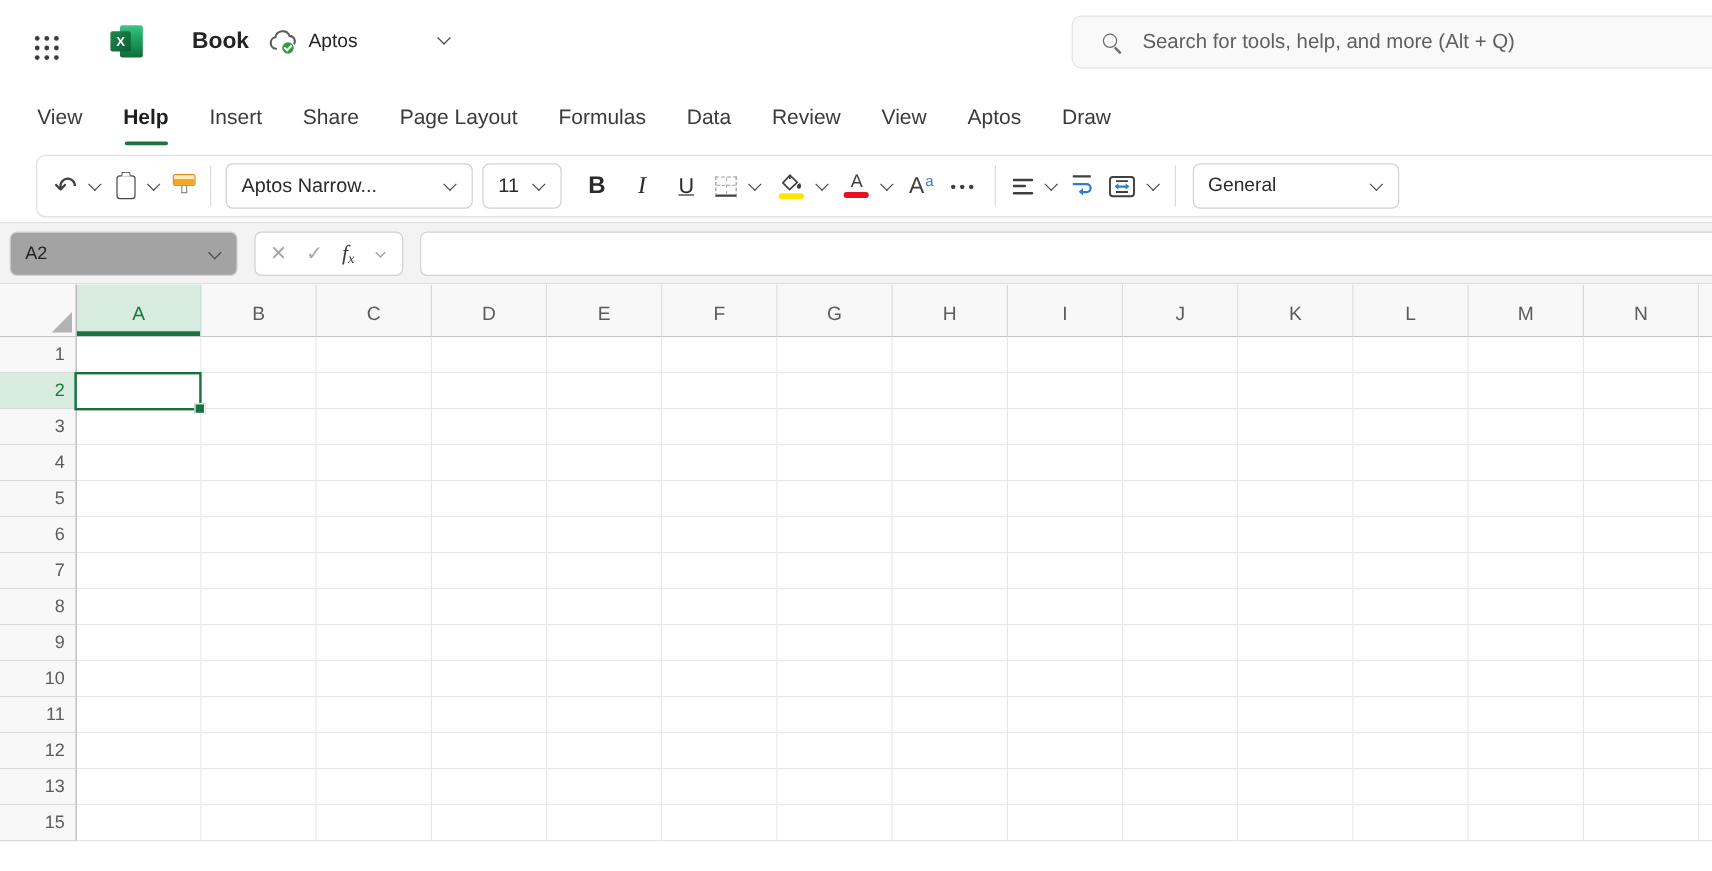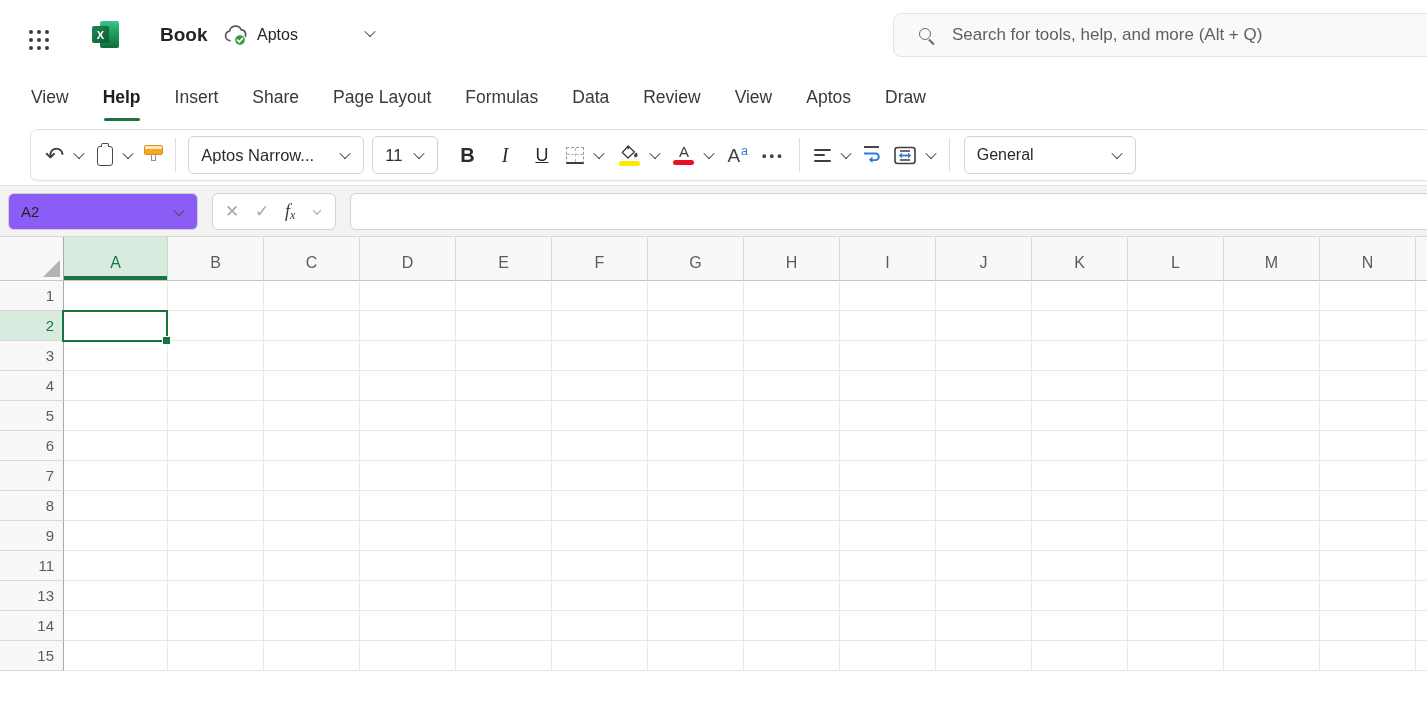--- a/index.html
+++ b/index.html
@@ -51,21 +51,21 @@
   .clip{width:14px;height:18px;border:1.6px solid #4a4a4a;border-radius:3px;position:relative;margin-top:2px;}
   .clip::before{content:"";position:absolute;top:-4px;left:50%;transform:translateX(-50%);width:6px;height:3px;
         border:1.6px solid #4a4a4a;border-bottom:none;border-radius:2px 2px 0 0;background:#fff;}
   .painter{width:19px;height:21px;position:relative;}
   .painter .head{width:19px;height:10px;border:1.5px solid #d98f1f;border-radius:2px;box-sizing:border-box;
         background:linear-gradient(180deg,#ffe9c0 0 40%,#f7a81d 40%);}
   .painter .stem{width:5px;height:6px;border:1.5px solid #8f8f8f;border-top:none;background:#fff;margin:0 auto;box-sizing:border-box;}
   .selectbox{height:38px;background:#fff;border:1px solid #d1d1d1;border-radius:6px;display:flex;align-items:center;
         padding:0 12px;box-sizing:border-box;font-size:16.5px;color:#2b2b2b;}
   .selectbox .chev{margin-left:auto;}
-  .fontname{width:176px;}
+  .fontname{width:206px;}
   .fontsize{width:66px;}
   .numfmt{width:172px;font-size:16px;}
   .fmt-b{font-size:20px;font-weight:700;color:#2b2b2b;}
   .fmt-i{font-family:"Liberation Serif",serif;font-style:italic;font-size:20px;color:#2b2b2b;padding:0 3px;}
   .fmt-u{font-size:18px;text-decoration:underline;color:#2b2b2b;}
   .bordersicon{width:18px;height:17px;border:1px dashed #9a9a9a;border-bottom:2px solid #3f3f3f;position:relative;box-sizing:border-box;}
   .bordersicon::before{content:"";position:absolute;left:50%;top:0;bottom:0;border-left:1px dashed #b5b5b5;}
   .bordersicon::after{content:"";position:absolute;top:48%;left:0;right:0;border-top:1px dashed #b5b5b5;}
   .swatchwrap{display:flex;flex-direction:column;align-items:center;gap:1px;}
   .swatch{width:21px;height:5px;border-radius:2.5px;}
@@ -76,21 +76,21 @@
   .ellipsis{font-size:13px;letter-spacing:3px;color:#3f3f3f;font-weight:700;}
   .alignicon{width:17px;display:flex;flex-direction:column;gap:3.5px;}
   .alignicon i{display:block;height:2px;background:#3f3f3f;border-radius:1px;}
   .alignicon i:nth-child(1){width:17px;}
   .alignicon i:nth-child(2){width:11px;}
   .alignicon i:nth-child(3){width:17px;}
 
   
   .formularow{position:absolute;left:0;top:185px;right:0;height:52px;background:#f3f3f3;
         border-top:1px solid #e2e2e2;border-bottom:1px solid #d8d8d8;box-sizing:border-box;}
-  .namebox{position:absolute;left:8px;top:7px;width:190px;height:37px;background:#8b5cf6;border:1px solid #d1d1d1;
+  .namebox{position:absolute;left:8px;top:7px;width:190px;height:37px;background:#a3a3a3;border:1px solid #d1d1d1;
         border-radius:6px;display:flex;align-items:center;padding:0 12px;box-sizing:border-box;font-size:15px;}
   .namebox .chev{margin-left:auto;}
   .fxbox{position:absolute;left:212px;top:7px;width:124px;height:37px;background:#fff;border:1px solid #d1d1d1;
         border-radius:6px;display:flex;align-items:center;justify-content:space-between;padding:0 12px;box-sizing:border-box;}
   .glyph-cancel{color:#a8a8a8;font-size:17px;}
   .glyph-enter{color:#a8a8a8;font-size:17px;}
   .fx{display:flex;align-items:baseline;color:#3a3a3a;}
   .fx .f{font-family:"Liberation Serif",serif;font-style:italic;font-size:18px;}
   .fx .x{font-family:"Liberation Serif",serif;font-style:italic;font-size:12px;transform:translateY(2px);}
   .formulainput{position:absolute;left:350px;top:7px;right:-10px;height:37px;background:#fff;border:1px solid #d1d1d1;
@@ -460,57 +460,75 @@
         <div class="cell" data-interactable="true"></div>
         <div class="cell" data-interactable="true"></div>
         <div class="cell" data-interactable="true"></div>
         <div class="cell" data-interactable="true"></div>
         <div class="cell" data-interactable="true"></div>
         <div class="cell" data-interactable="true"></div>
         <div class="cell" data-interactable="true"></div>
         <div class="cell filler" data-interactable="false"></div>
       </div>
       <div class="gridrow" data-interactable="false">
+        <div class="rowh" data-interactable="true">10</div>
+        <div class="cell first" data-interactable="true"></div>
+        <div class="cell" data-interactable="true"></div>
+        <div class="cell" data-interactable="true"></div>
+        <div class="cell" data-interactable="true"></div>
+        <div class="cell" data-interactable="true"></div>
+        <div class="cell" data-interactable="true"></div>
+        <div class="cell" data-interactable="true"></div>
+        <div class="cell" data-interactable="true"></div>
+        <div class="cell" data-interactable="true"></div>
+        <div class="cell" data-interactable="true"></div>
+        <div class="cell" data-interactable="true"></div>
+        <div class="cell" data-interactable="true"></div>
+        <div class="cell" data-interactable="true"></div>
+        <div class="cell" data-interactable="true"></div>
+        <div class="cell filler" data-interactable="false"></div>
+      </div>
+      <div class="gridrow" data-interactable="false">
         <div class="rowh" data-interactable="true">11</div>
         <div class="cell first" data-interactable="true"></div>
         <div class="cell" data-interactable="true"></div>
         <div class="cell" data-interactable="true"></div>
         <div class="cell" data-interactable="true"></div>
         <div class="cell" data-interactable="true"></div>
         <div class="cell" data-interactable="true"></div>
         <div class="cell" data-interactable="true"></div>
         <div class="cell" data-interactable="true"></div>
         <div class="cell" data-interactable="true"></div>
         <div class="cell" data-interactable="true"></div>
         <div class="cell" data-interactable="true"></div>
         <div class="cell" data-interactable="true"></div>
         <div class="cell" data-interactable="true"></div>
         <div class="cell" data-interactable="true"></div>
         <div class="cell filler" data-interactable="false"></div>
       </div>
       <div class="gridrow" data-interactable="false">
+        <div class="rowh" data-interactable="true">12</div>
+        <div class="cell first" data-interactable="true"></div>
+        <div class="cell" data-interactable="true"></div>
+        <div class="cell" data-interactable="true"></div>
+        <div class="cell" data-interactable="true"></div>
+        <div class="cell" data-interactable="true"></div>
+        <div class="cell" data-interactable="true"></div>
+        <div class="cell" data-interactable="true"></div>
+        <div class="cell" data-interactable="true"></div>
+        <div class="cell" data-interactable="true"></div>
+        <div class="cell" data-interactable="true"></div>
+        <div class="cell" data-interactable="true"></div>
+        <div class="cell" data-interactable="true"></div>
+        <div class="cell" data-interactable="true"></div>
+        <div class="cell" data-interactable="true"></div>
+        <div class="cell filler" data-interactable="false"></div>
+      </div>
+      <div class="gridrow" data-interactable="false">
         <div class="rowh" data-interactable="true">13</div>
-        <div class="cell first" data-interactable="true"></div>
-        <div class="cell" data-interactable="true"></div>
-        <div class="cell" data-interactable="true"></div>
-        <div class="cell" data-interactable="true"></div>
-        <div class="cell" data-interactable="true"></div>
-        <div class="cell" data-interactable="true"></div>
-        <div class="cell" data-interactable="true"></div>
-        <div class="cell" data-interactable="true"></div>
-        <div class="cell" data-interactable="true"></div>
-        <div class="cell" data-interactable="true"></div>
-        <div class="cell" data-interactable="true"></div>
-        <div class="cell" data-interactable="true"></div>
-        <div class="cell" data-interactable="true"></div>
-        <div class="cell" data-interactable="true"></div>
-        <div class="cell filler" data-interactable="false"></div>
-      </div>
-      <div class="gridrow" data-interactable="false">
-        <div class="rowh" data-interactable="true">14</div>
         <div class="cell first" data-interactable="true"></div>
         <div class="cell" data-interactable="true"></div>
         <div class="cell" data-interactable="true"></div>
         <div class="cell" data-interactable="true"></div>
         <div class="cell" data-interactable="true"></div>
         <div class="cell" data-interactable="true"></div>
         <div class="cell" data-interactable="true"></div>
         <div class="cell" data-interactable="true"></div>
         <div class="cell" data-interactable="true"></div>
         <div class="cell" data-interactable="true"></div>

